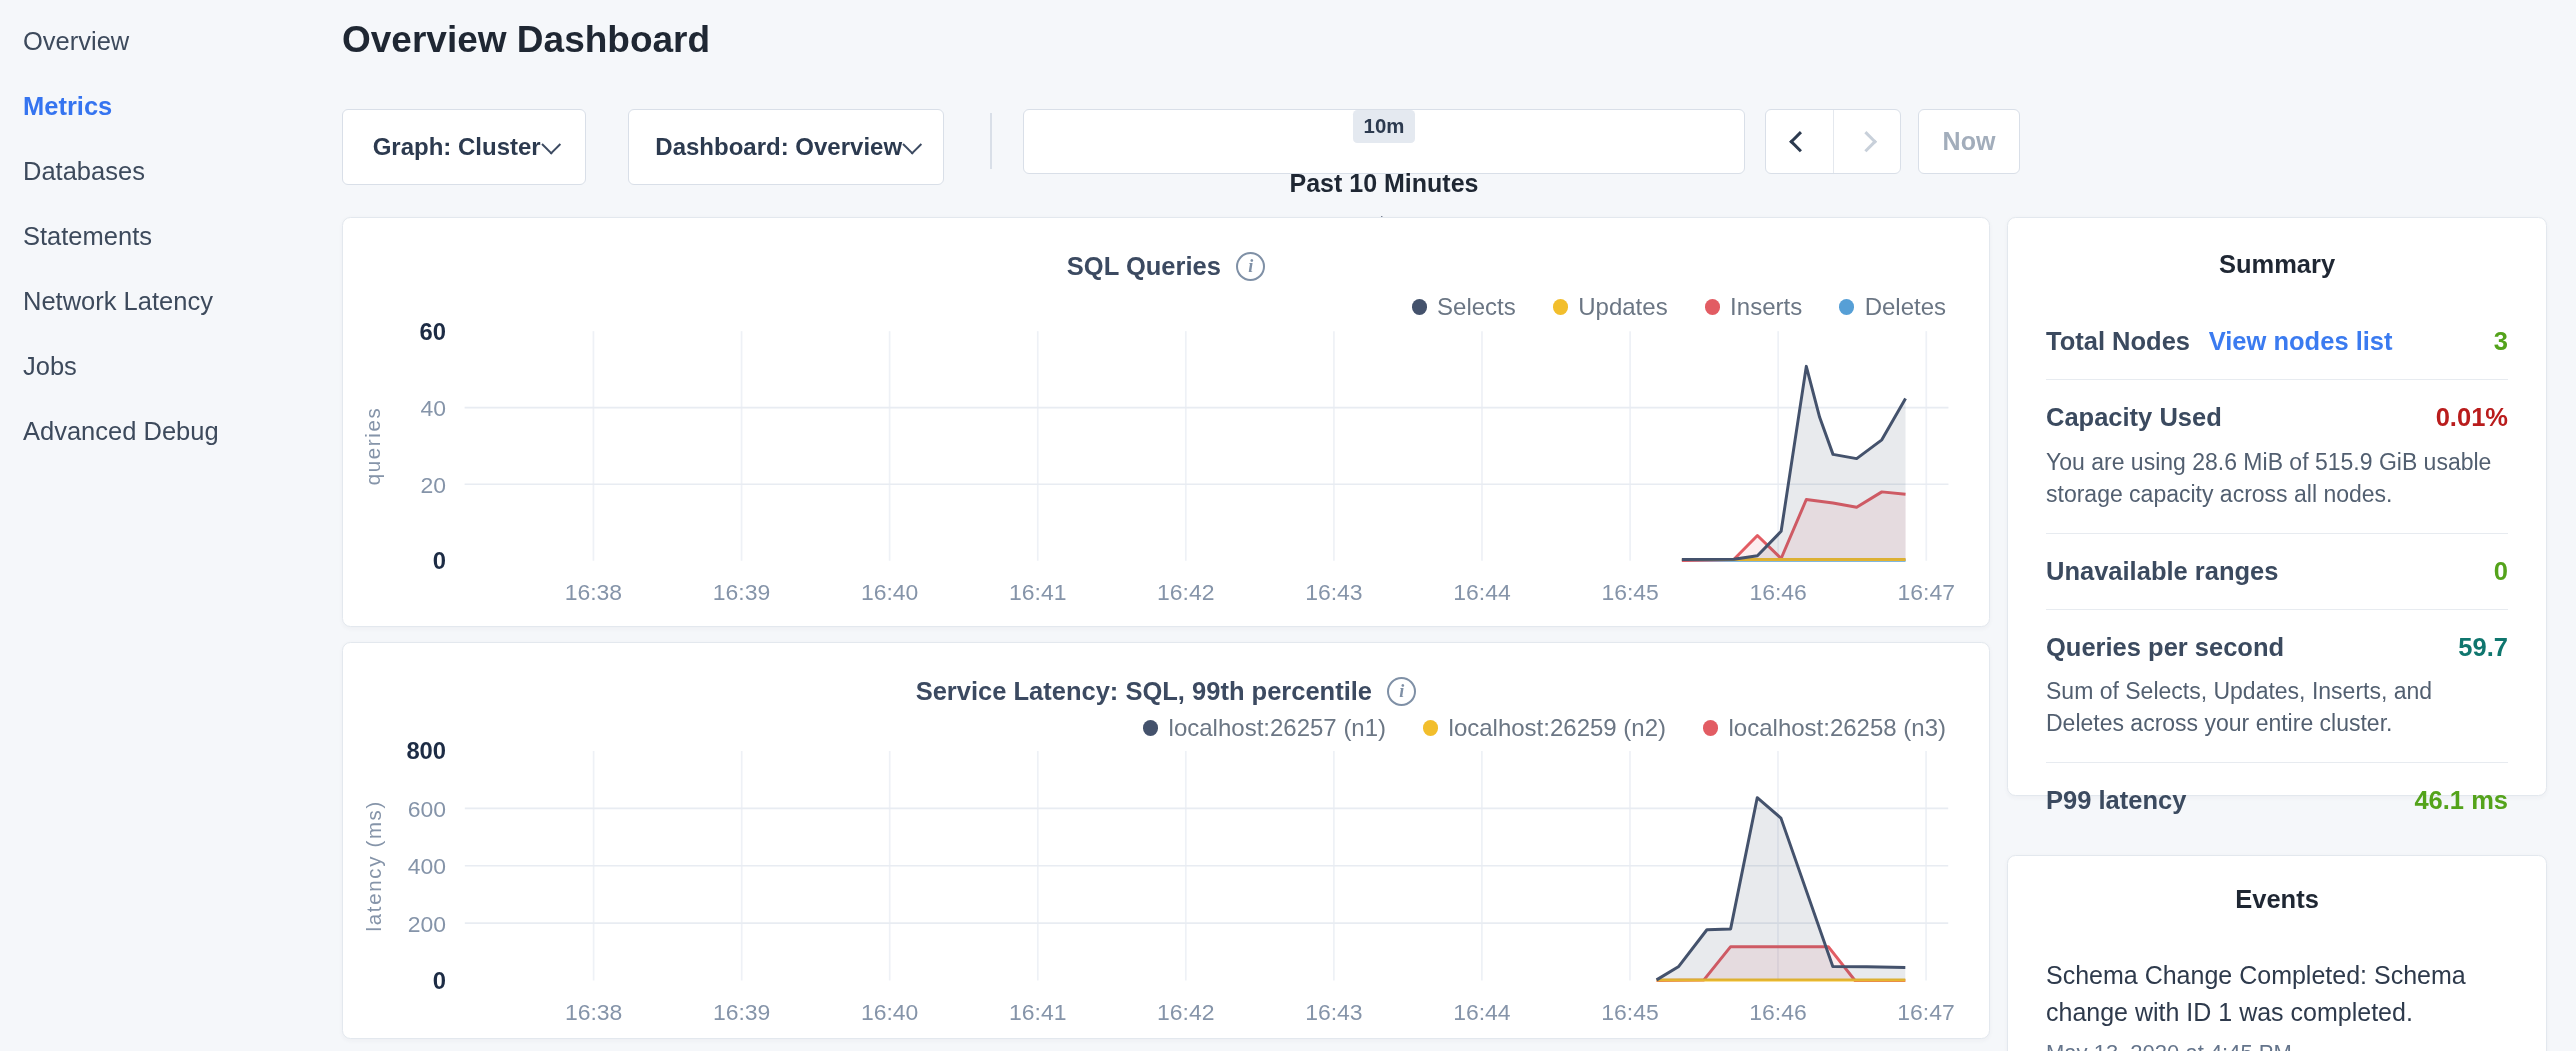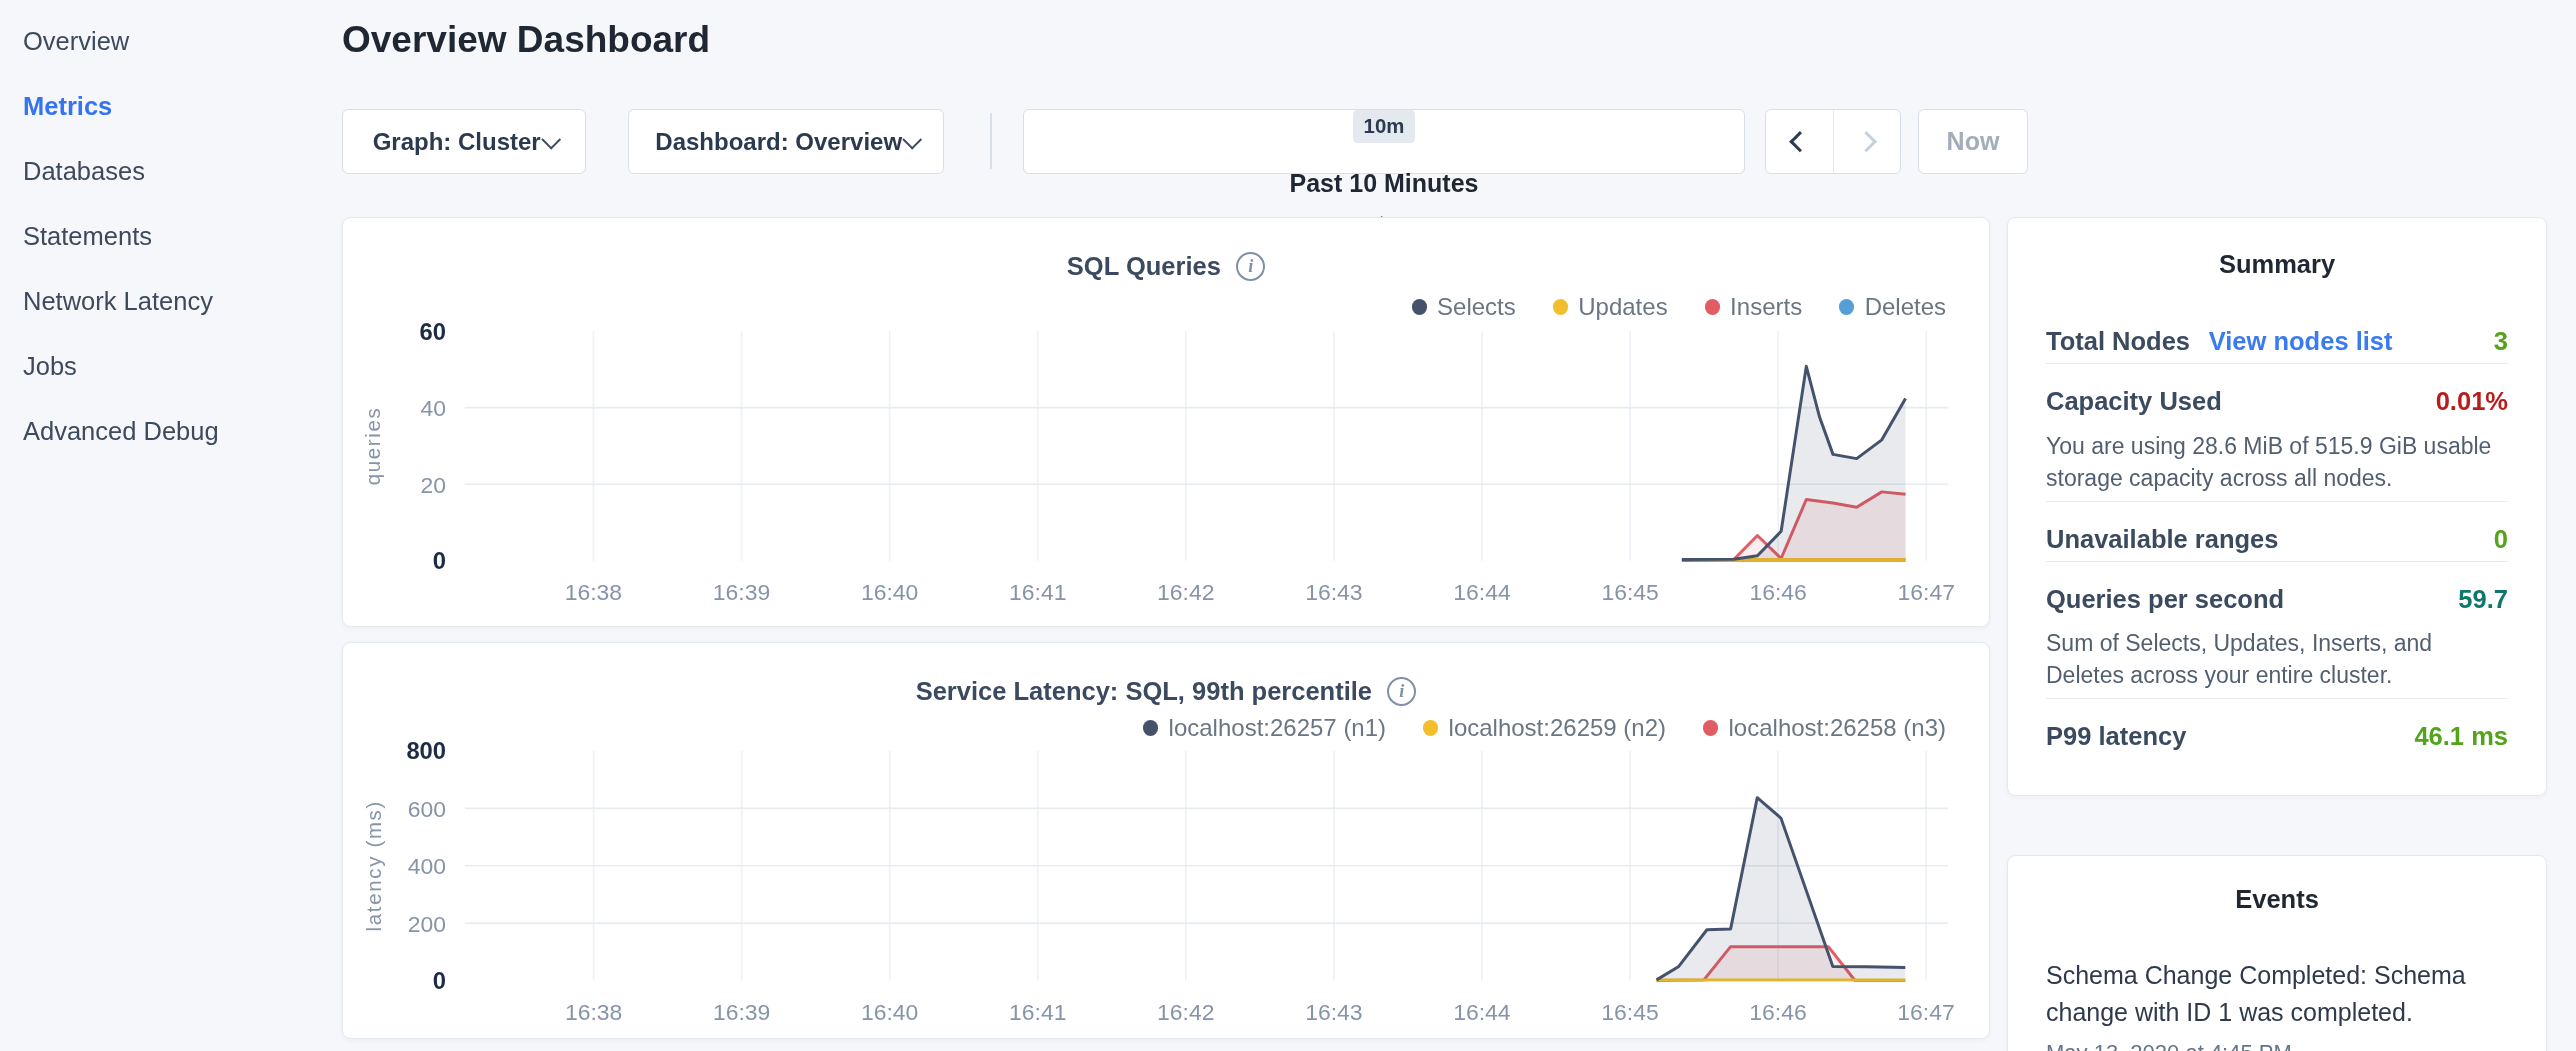--- a/index.html
+++ b/index.html
@@ -8,36 +8,36 @@
   .app { position:relative; width:2576px; height:1051px; }
 
   
   .sidebar { position:absolute; left:23px; top:9px; width:306px; }
   .side-item { height:65px; line-height:65px; font-size:25.5px; color:#3d4a5c; cursor:pointer; white-space:nowrap; }
   .side-item.active { color:#3574f0; font-weight:700; }
 
   
   .page-title { position:absolute; left:342px; top:18.7px; font-size:37px; font-weight:600; color:#1f2733; }
   .btn, .dropdown, .timesel, .nowbtn, .arrowgrp { background:#fff; border:1.7px solid #d9dfe8; border-radius:6px; }
-  .dropdown { position:absolute; top:109px; height:65px; display:flex; align-items:center; justify-content:center; gap:1px; font-size:24px; font-weight:700; color:#2c3a4f; cursor:pointer; }
+  .dropdown { position:absolute; top:109px; height:76px; display:flex; align-items:center; justify-content:center; gap:1px; font-size:24px; font-weight:700; color:#2c3a4f; cursor:pointer; }
   .dd-graph { left:342px; width:244px; }
   .dd-dash { left:628px; width:316px; }
   .chev { width:13.6px; height:13.6px; border-right:2.6px solid #3c4a61; border-bottom:2.6px solid #3c4a61; transform:rotate(45deg) translateY(-3.4px); }
   .vdiv { position:absolute; left:990px; top:113px; width:1.7px; height:56px; background:#d9dfe8; }
   .timesel { position:absolute; left:1023px; top:109px; width:722px; height:65px; display:flex; align-items:center; padding:0 25.5px; gap:25.5px; cursor:pointer;flex-direction:column; }
   .badge { background:#e4e9f0; border-radius:4.3px; padding:5.1px 10.2px; font-size:20.4px; font-weight:700; color:#2c3a4f; }
   .tlabel { font-size:25px; font-weight:700; color:#1f2733; flex:1; text-align:left; }
   .chev.thin { border-width:1.7px; }
   .arrowgrp { position:absolute; left:1765px; top:109px; width:136px; height:65px; display:flex; }
   .arrowbtn { flex:1; display:flex; align-items:center; justify-content:center; background:none; border:none; cursor:pointer; }
   .arrowbtn + .arrowbtn { border-left:1.7px solid #e4e8ee; }
   .arr { width:15.3px; height:15.3px; border-right:3.4px solid #2c3a4f; border-bottom:3.4px solid #2c3a4f; }
   .arr.left { transform:rotate(135deg); }
   .arr.right { transform:rotate(-45deg); border-color:#c8d0da; }
-  .nowbtn { position:absolute; left:1918px; top:109px; width:110px; height:65px; font-size:25px; font-weight:700; color:#a2adbb; font-family:"Liberation Sans",sans-serif; cursor:default; }
+  .nowbtn { position:absolute; left:1918px; top:109px; width:102px; height:65px; font-size:25px; font-weight:700; color:#a2adbb; font-family:"Liberation Sans",sans-serif; cursor:default; }
 
   
   .card { position:absolute; background:#fff; border:1.7px solid #e3e8ee; border-radius:8.5px; box-shadow:0 1.7px 4.3px rgba(40,50,70,0.04); }
   .chart-card0 { left:342px; top:217px; width:1648px; height:410px; }
   .chart-card1 { left:342px; top:642px; width:1648px; height:397px; }
   .chart-title { position:absolute; top:34px; left:0; width:100%; display:flex; align-items:center; justify-content:center; gap:15.3px; font-size:25.5px; font-weight:700; color:#3c4a61; }
   .info { width:29px; height:29px; border:2.6px solid #7f90a6; border-radius:50%; color:#7f90a6; display:flex; align-items:center; justify-content:center; font:italic 700 18px "Liberation Serif", serif; cursor:pointer; }
   .legend { position:absolute; right:43px; display:flex; gap:37px; align-items:center; }
   .chart-card0 .legend { top:75px; }
   .chart-card1 .legend { top:71px; }
@@ -51,21 +51,21 @@
   .ytick.bold { font-size:28px; fill:#1d2c45; font-weight:700; }
   .ylab { font-size:24px; fill:#8594a9; letter-spacing:2px; text-anchor:middle; }
   .vgrid { stroke:#eef1f6; stroke-width:2; }
   .hgrid { stroke:#e8ecf2; stroke-width:2; }
 
   
   .summary-card { left:2007px; top:217px; width:540px; height:579px; padding:32px 38px 0; }
   .events-card { left:2007px; top:855px; width:540px; height:255px; padding:29px 38px 0; }
   .panel-title { text-align:center; font-size:25.5px; font-weight:700; color:#1f2733; }
   .summary-rows { margin-top:48px; }
-  .srow { padding:0 0 7px; margin-bottom:23px; border-bottom:1.7px solid #e7ebf0; }
+  .srow { padding:0 0 23px; margin-bottom:23px; border-bottom:1.7px solid #e7ebf0; }
   .srow:last-child { border-bottom:none; margin-bottom:0; }
   .srow-line { display:flex; align-items:baseline; }
   .srow-label { font-size:25.5px; font-weight:700; color:#3b4a5f; }
   .srow-link { font-size:25.5px; font-weight:600; color:#3b7bf0; margin-left:18.7px; cursor:pointer; }
   .srow-value { margin-left:auto; font-size:25.5px; font-weight:700; }
   .srow-desc { margin-top:13.6px; font-size:23px; line-height:32px; color:#525f70; }
   .event-msg { margin-top:43px; font-size:25px; line-height:37px; color:#2e3a4c; }
   .event-time { margin-top:8.5px; font-size:22px; color:#64748b; }
 </style>
 </head>

